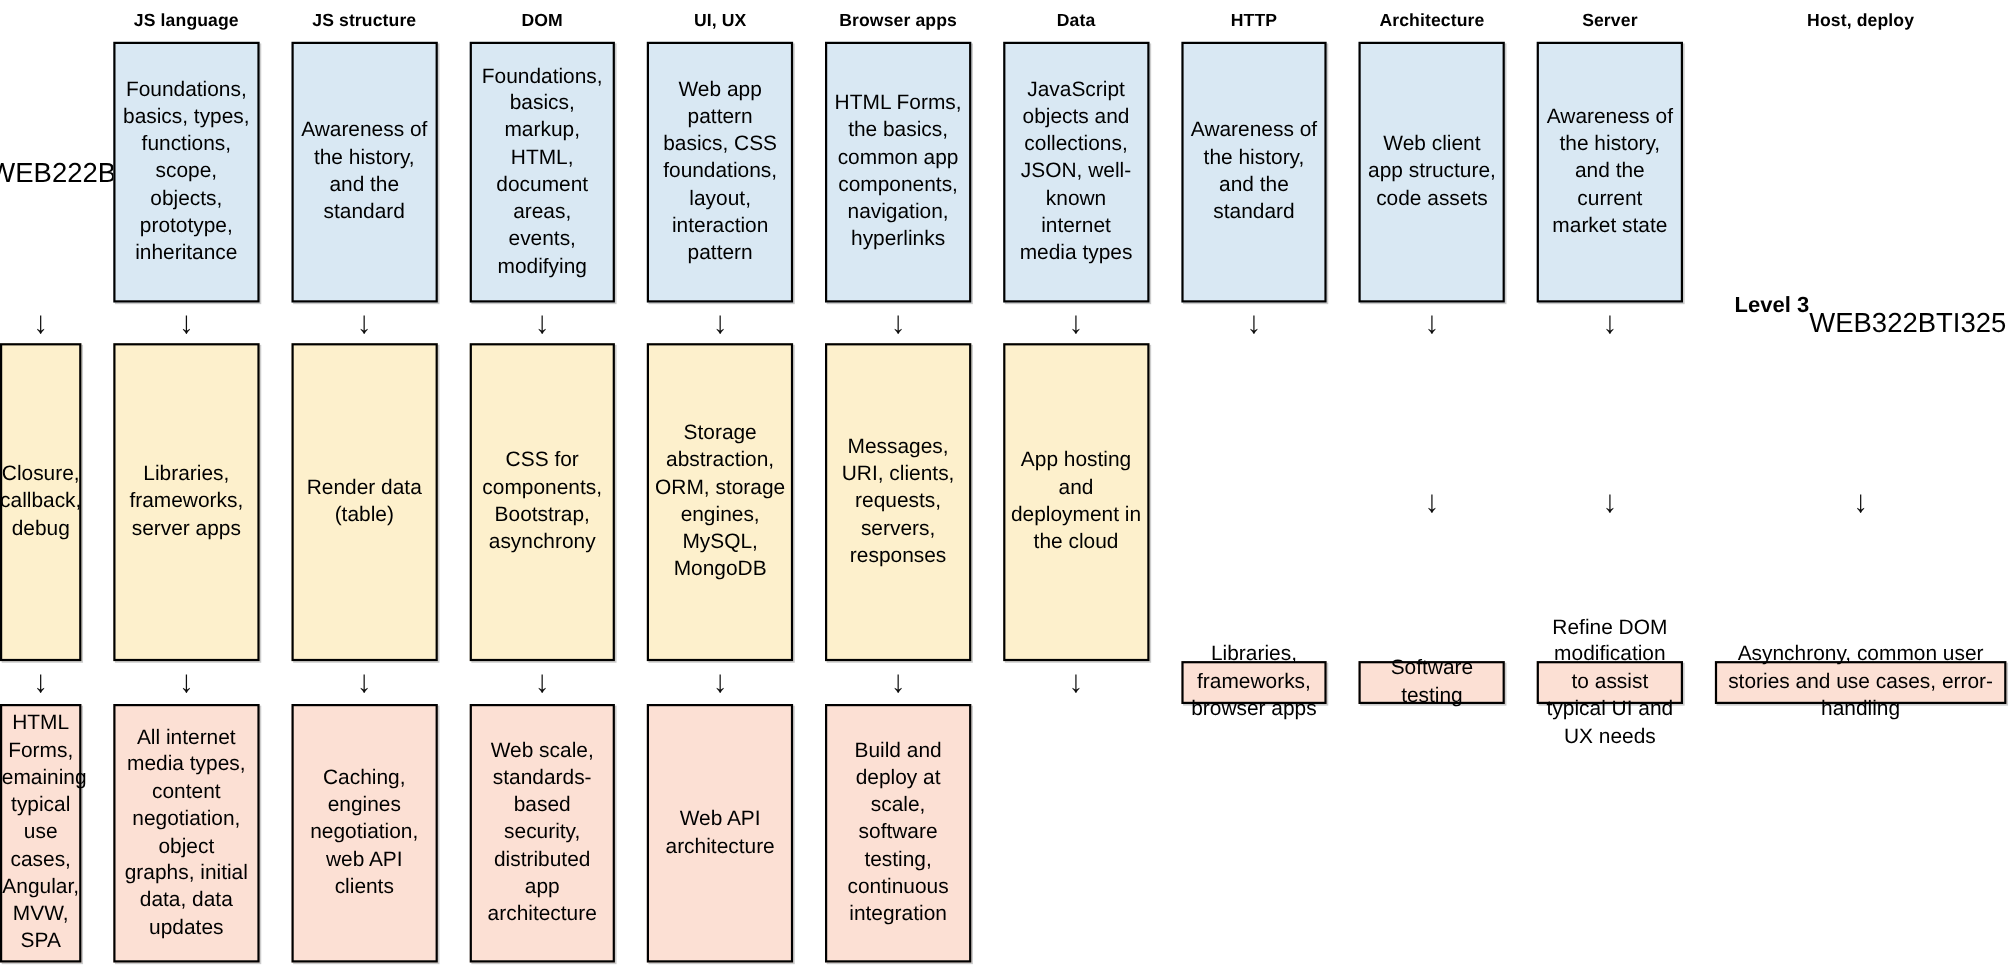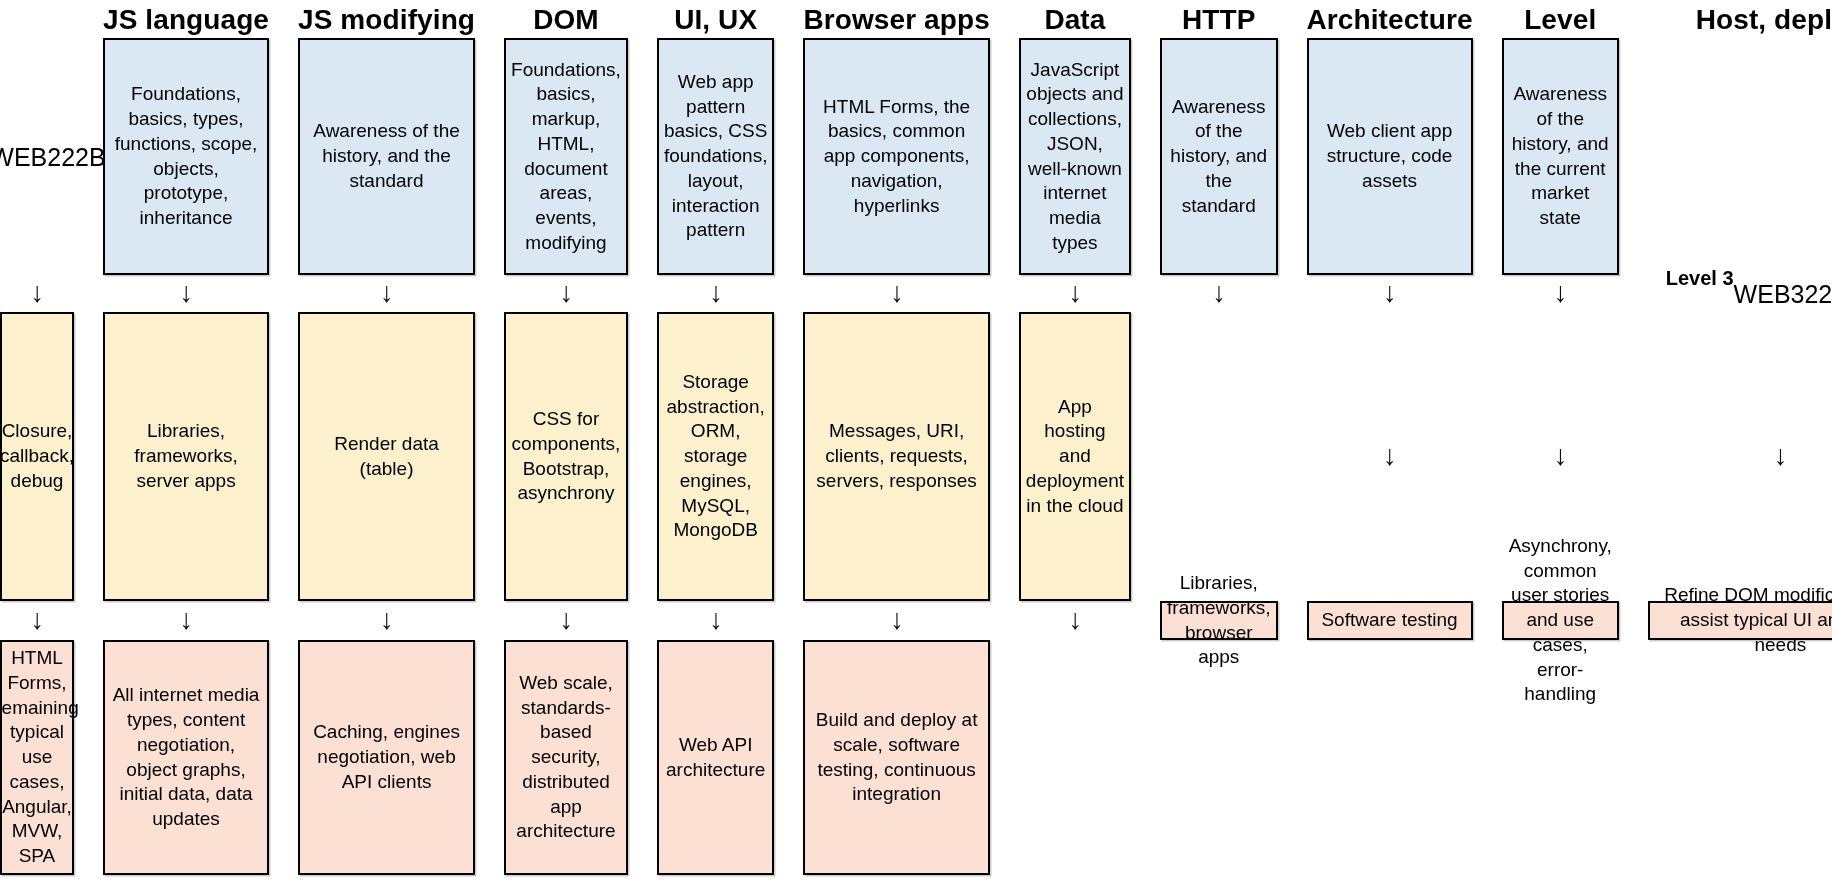--- a/index.html
+++ b/index.html
@@ -20,21 +20,21 @@
     grid-template-columns: 74px repeat(10, 1fr);
     grid-template-rows: 36px 237px 37px 289px 39px 235px;
     column-gap: 29px;
     width: 1832px;
     padding: 2px 8px 0 0;
   }
   .colhead {
     align-self: center;
     text-align: center;
     font-weight: bold;
-    font-size: 28px;
+    font-size: 16px;
     letter-spacing: 0.1px;
     white-space: nowrap;
   }
   .box {
     border: 2px solid #000;
     box-shadow: 1.5px 1.5px 0 rgba(110,110,110,0.35);
     display: flex;
     align-items: center;
     justify-content: center;
     text-align: center;
@@ -76,28 +76,28 @@
   .spacer { }
 </style>
 </head>
 <body>
 
 <div class="canvas">
   <div class="grid">
 
     <div class="spacer"></div>
     <div class="colhead">JS language</div>
-    <div class="colhead">JS modifying</div>
+    <div class="colhead">JS structure</div>
     <div class="colhead">DOM</div>
     <div class="colhead">UI, UX</div>
     <div class="colhead">Browser apps</div>
     <div class="colhead">Data</div>
     <div class="colhead">HTTP</div>
     <div class="colhead">Architecture</div>
-    <div class="colhead">Level</div>
+    <div class="colhead">Server</div>
     <div class="colhead">Host, deploy</div>
 
     <div class="rowlabel">
       <div class="lvl">Level 2</div>
       <div class="course">WEB222</div>
       <div class="course">BTI225</div>
     </div>
     <div class="box l2">Foundations, basics, types, functions, scope, objects, prototype, inheritance</div>
     <div class="box l2">Awareness of the history, and the standard</div>
     <div class="box l2">Foundations, basics, markup, HTML, document areas, events, modifying</div>
@@ -180,22 +180,22 @@
       </div>
     <div class="arrowcell">
         <span class="arrow">↓</span>
       </div>
     <div class="arrowcell">
         <span class="arrow">↓</span>
       </div>
 
     <div class="box l4">Libraries, frameworks, browser apps</div>
     <div class="box l4">Software testing</div>
+    <div class="box l4">Refine DOM modification to assist typical UI and UX needs</div>
     <div class="box l4">Asynchrony, common user stories and use cases, error-handling</div>
-    <div class="box l4">Refine DOM modification to assist typical UI and UX needs</div>
     <div class="box l4">HTML Forms, remaining typical use cases, Angular, MVW, SPA</div>
     <div class="box l4">All internet media types, content negotiation, object graphs, initial data, data updates</div>
     <div class="box l4">Caching, engines negotiation, web API clients</div>
     <div class="box l4">Web scale, standards-based security, distributed app architecture</div>
     <div class="box l4">Web API architecture</div>
     <div class="box l4">Build and deploy at scale, software testing, continuous integration</div>
 
   </div>
 </div>
 

